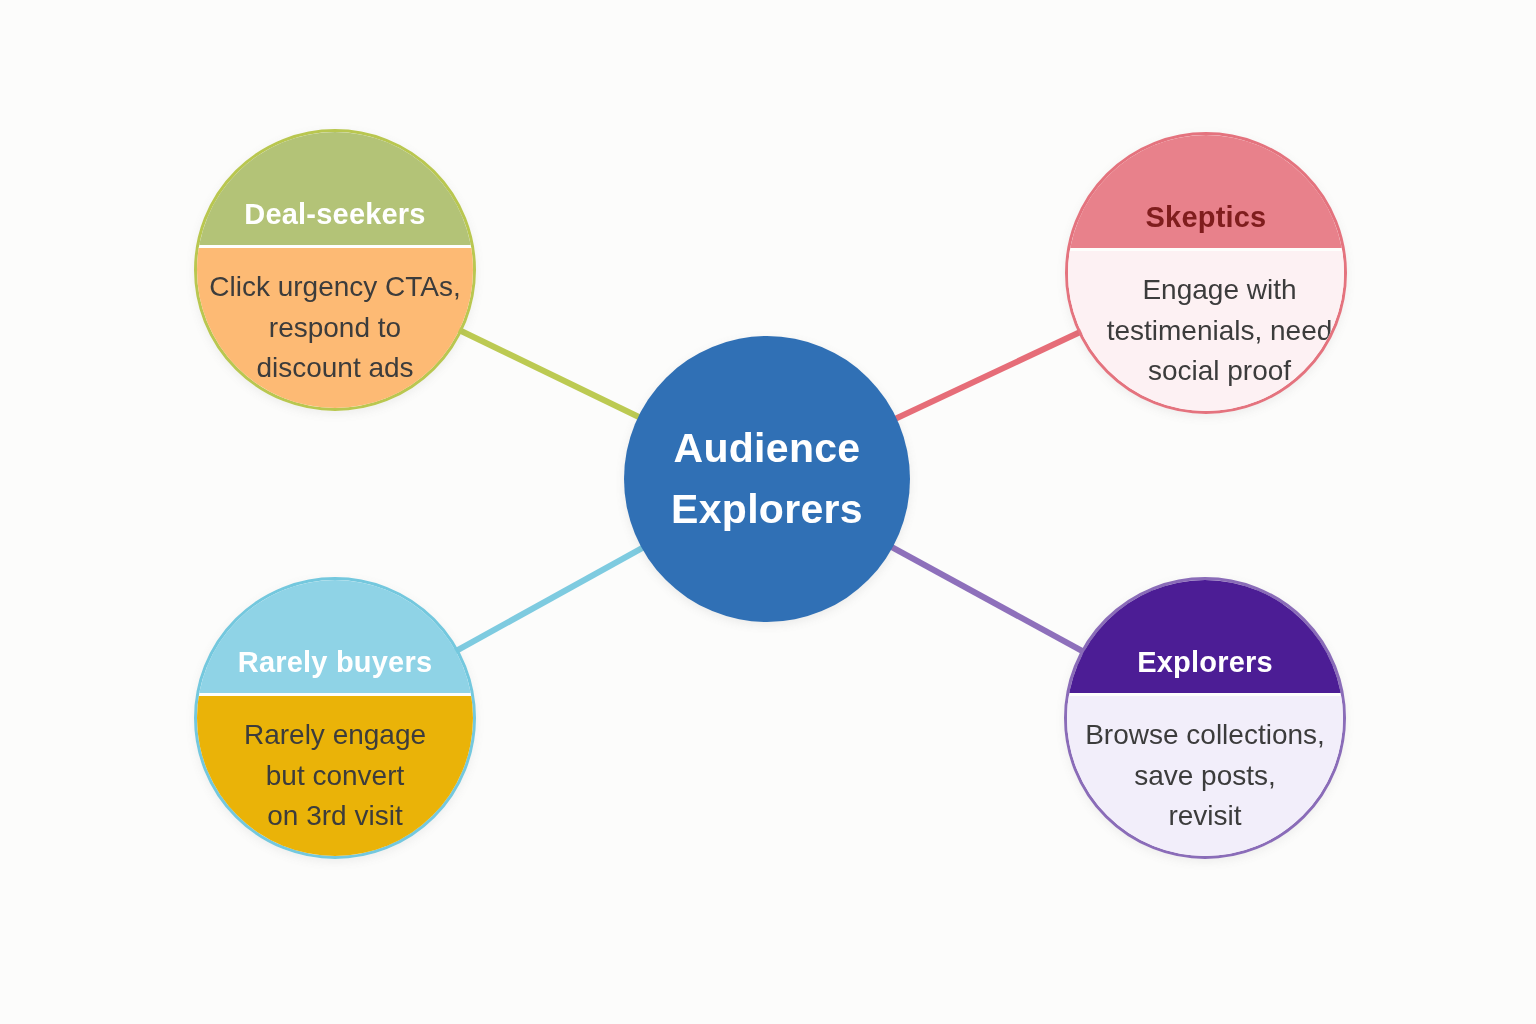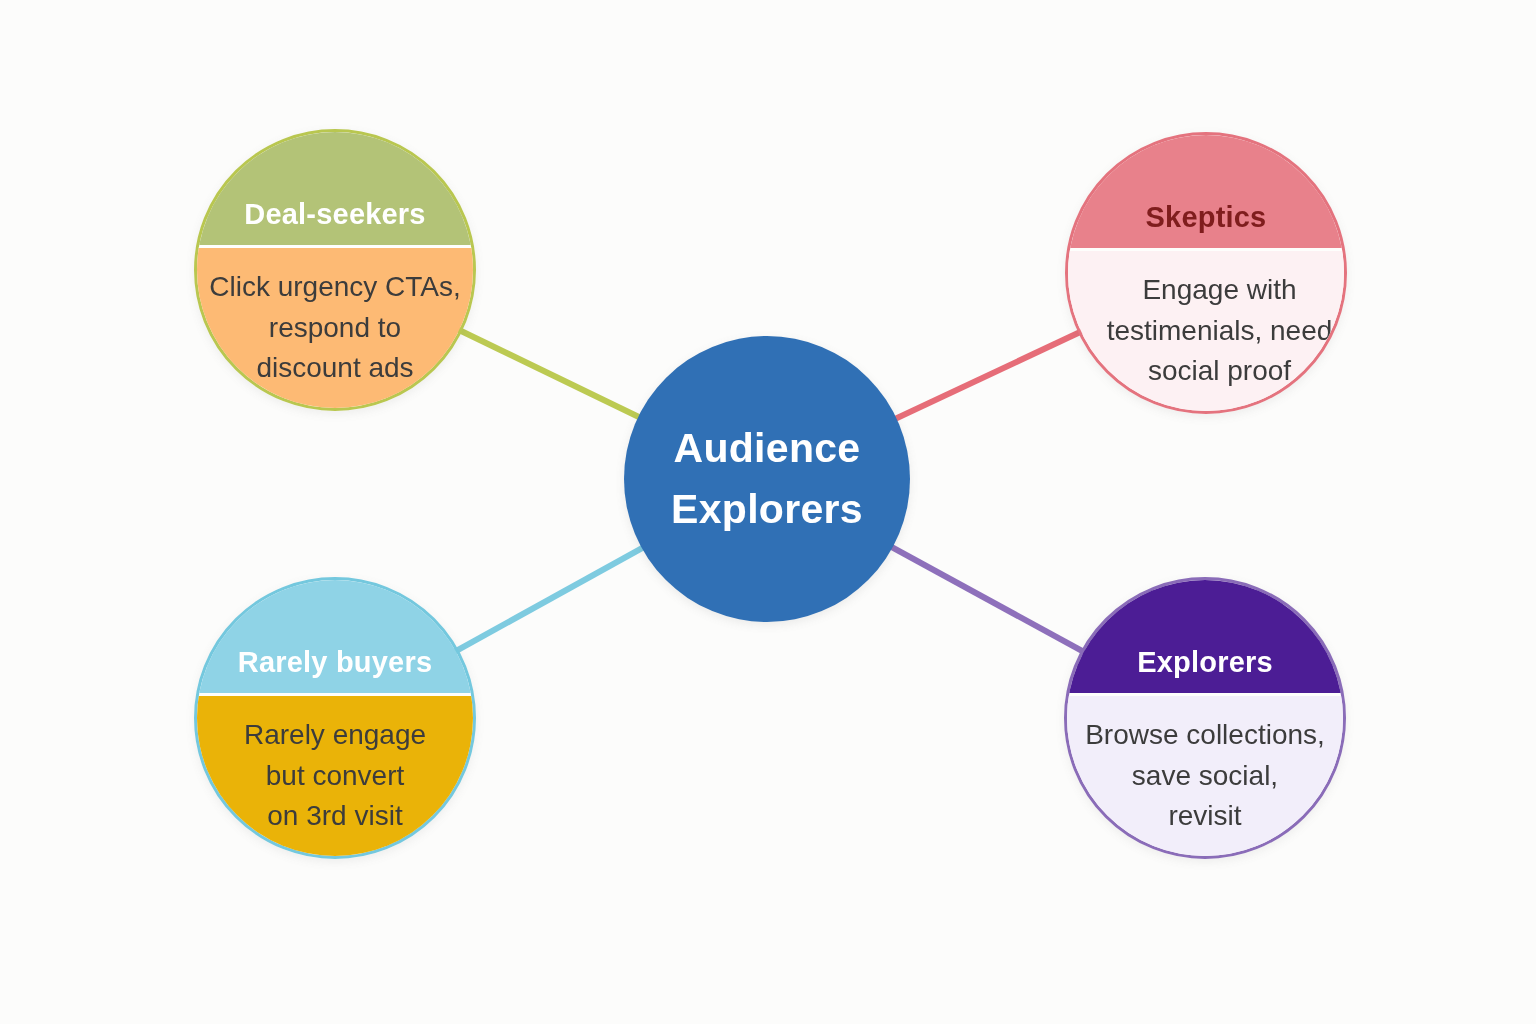--- a/index.html
+++ b/index.html
@@ -124,21 +124,21 @@
 on 3rd visit</div>
     </div>
   </div>
 
   <div class="node node-br" style="border-color: rgb(138, 108, 184);">
     <div class="cap" style="background-color: #4c1d95;">
       <div class="node-title" style="color: rgb(255, 255, 255);">Explorers</div>
     </div>
     <div class="node-body" style="background-color: rgb(242, 238, 250);">
       <div class="node-desc" style="color: rgb(60, 60, 60);">Browse collections,
-save social,
+save posts,
 revisit</div>
     </div>
   </div>
 
   <div class="hub" style="background-color: rgb(48, 112, 181);">
     <div class="hub-label" style="color: rgb(255, 255, 255);">Audience
 Explorers</div>
   </div>
 
 </div>

